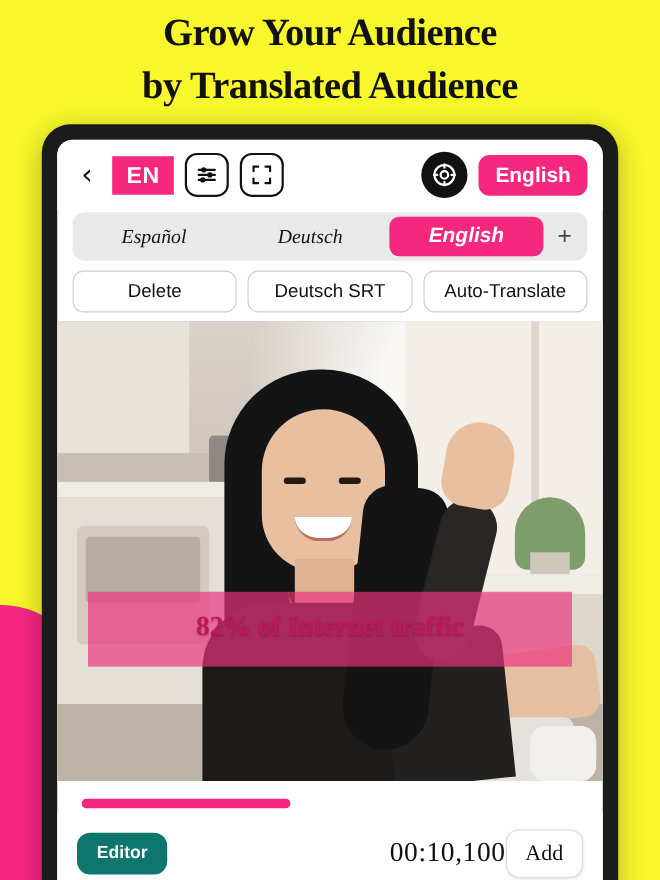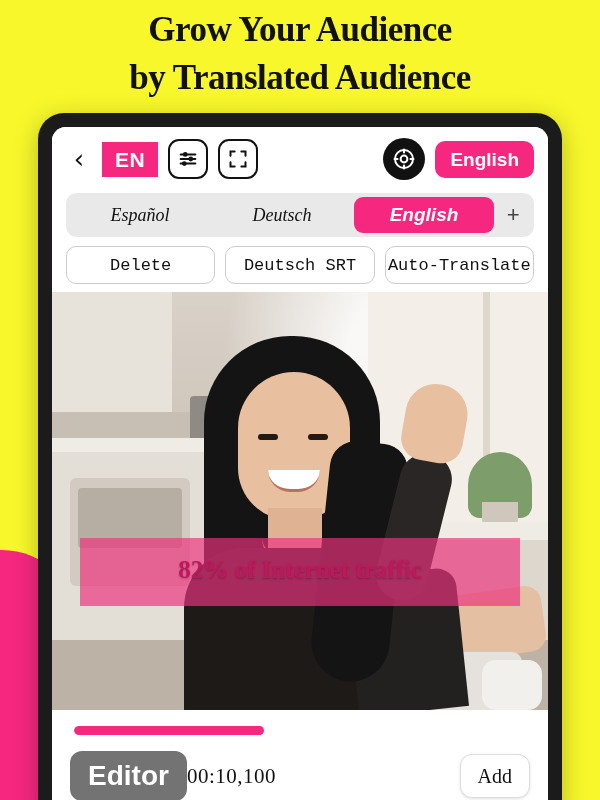--- a/index.html
+++ b/index.html
@@ -153,21 +153,21 @@
   }
   .action-btn {
     flex: 1;
     height: 38px;
     border: 1.6px solid #ccc;
     border-radius: 10px;
     background: #fff;
     display: flex; align-items: center; justify-content: center;
     font-size: 17px;
     color: #111;
-    font-family: Liberation Mono, monospace;
+    font-family: Liberation Sans, sans-serif;
     white-space: nowrap;
   }
 
   
   .video {
     position: relative;
     margin: 0;
     width: 100%;
     height: 418px;
     overflow: hidden;
@@ -287,32 +287,32 @@
   .bottom-bar {
     position: absolute;
     left: 0; right: 0; bottom: 0;
     height: 74px;
     display: flex;
     align-items: center;
     padding: 0 18px;
     background: transparent;
   }
   .editor-btn {
-    background: #737373;
+    background: #0f766e;
     color: #fff;
     font-weight: bold;
-    font-size: 28px;
+    font-size: 16px;
     border-radius: 12px;
     padding: 11px 18px;
     line-height: 1;
   }
   .timecode {
     flex: 1;
-    text-align: left;
-    font-size: 21px;
+    text-align: right;
+    font-size: 25px;
     color: #111;
     font-family: "Liberation Serif", serif;
     letter-spacing: .5px;
   }
   .add-btn {
     background: #fff;
     color: #111;
     font-size: 20px;
     border: 1.6px solid #ddd;
     border-radius: 12px;

